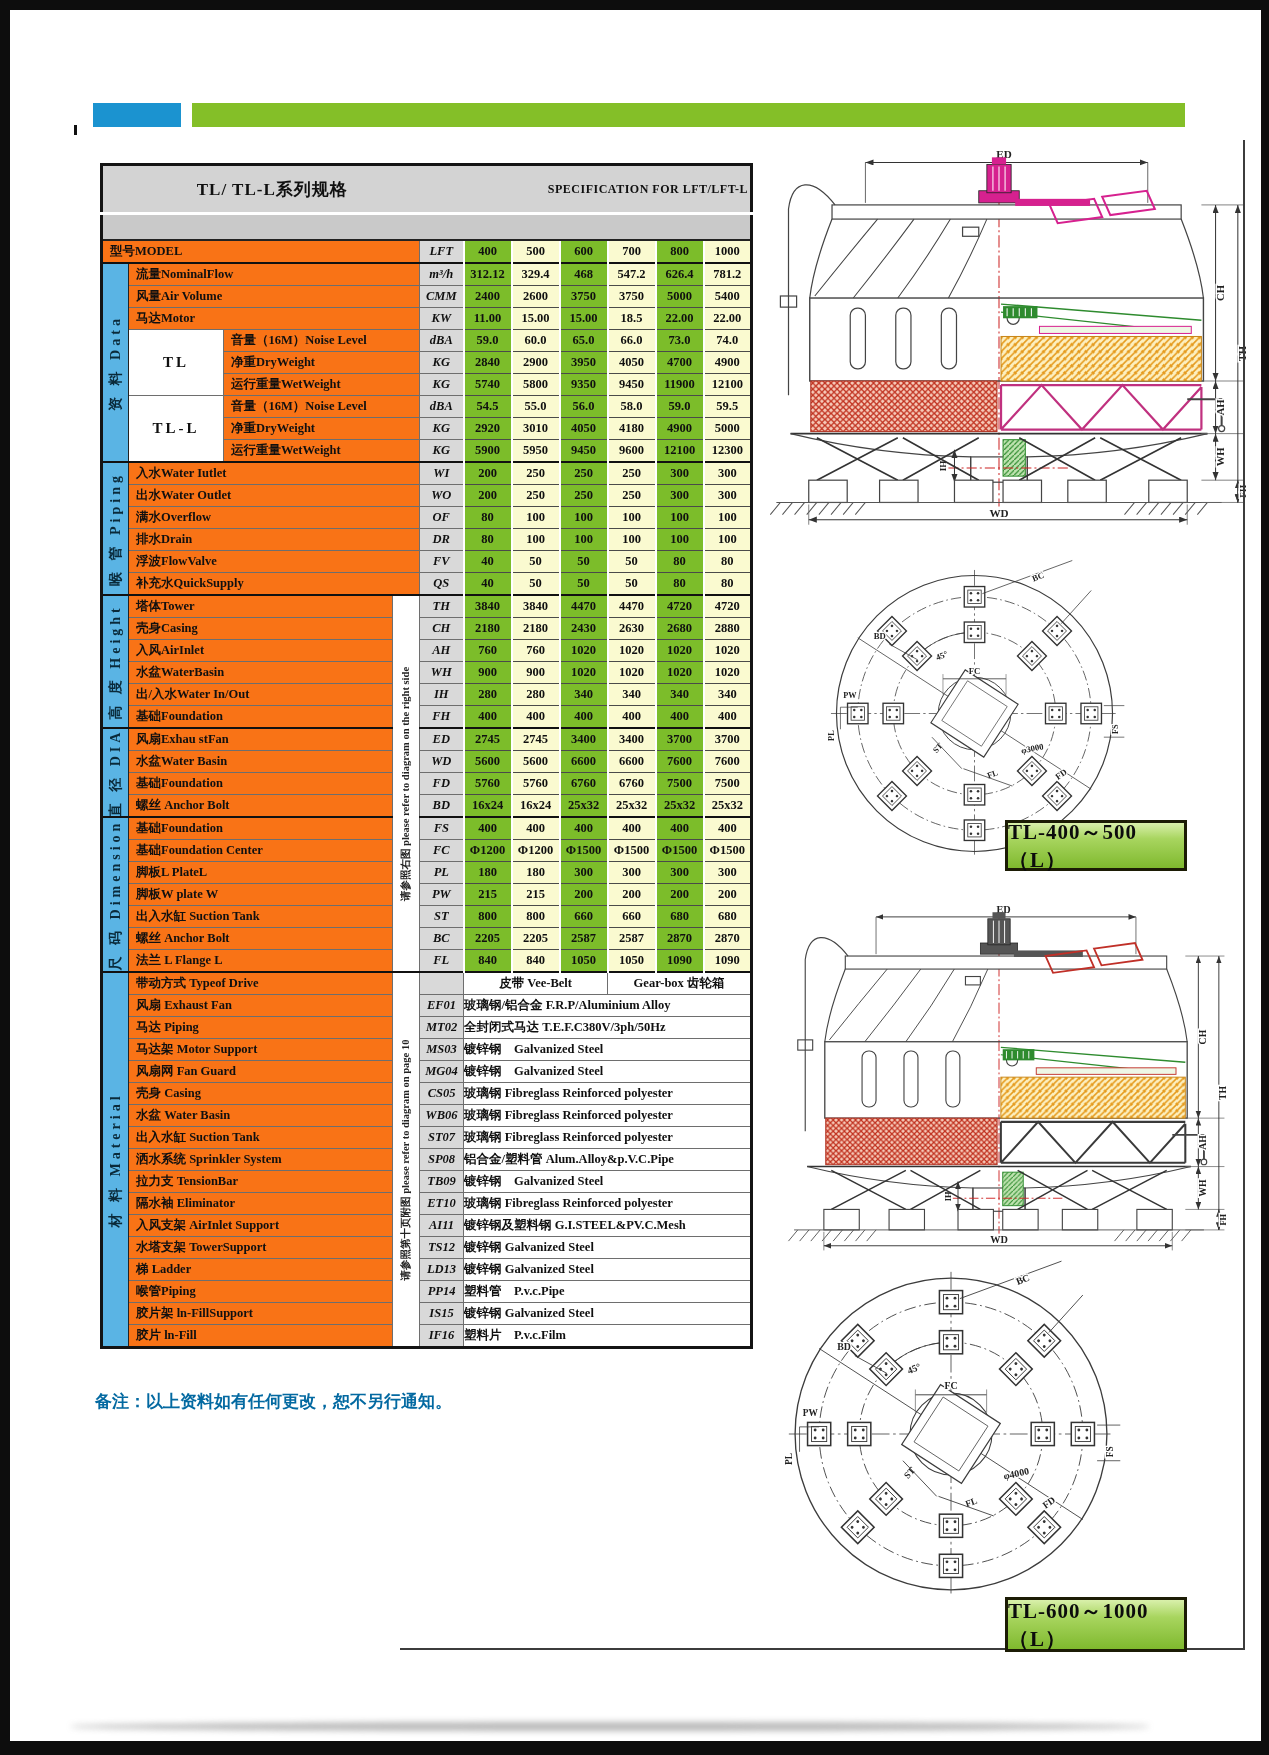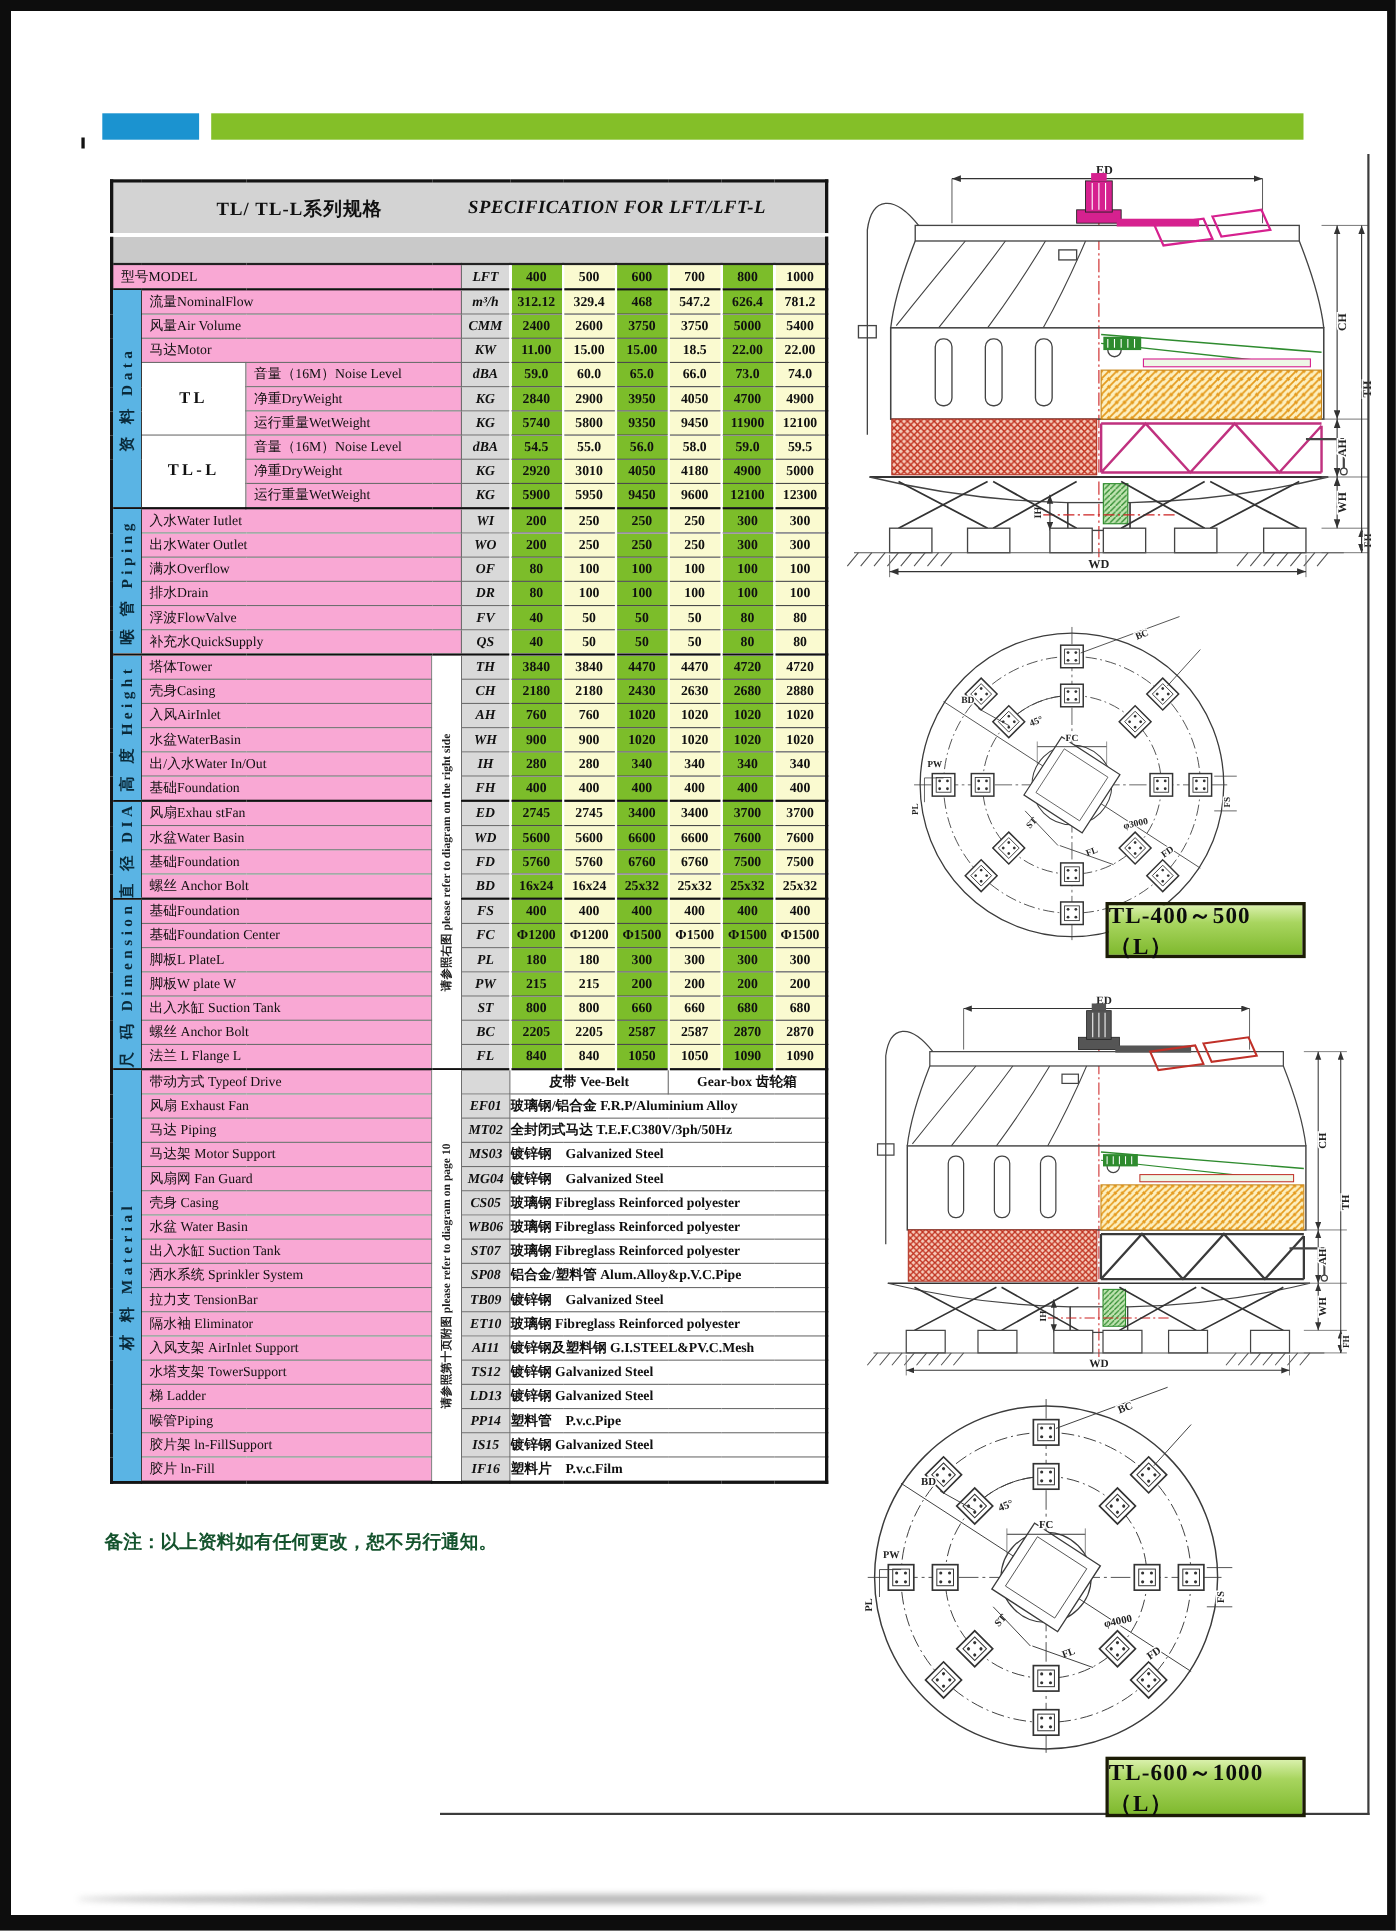--- a/index.html
+++ b/index.html
@@ -12,40 +12,40 @@
   .bar-green{left:192px;width:993px;background:var(--bargreen);}
   .tickmark{position:absolute;left:74px;top:125px;width:3px;height:10px;background:#111;}
 
   
   .spec-table{position:absolute;left:100px;top:163px;width:650px;border-collapse:collapse;
               table-layout:fixed;border:3px solid #141414;background:#fff;}
   .spec-table td{border:1px solid #6e6e6e;font-size:12.5px;color:#101010;text-align:center;
                  padding:0 2px;height:21px;white-space:nowrap;overflow:hidden;}
   tr.title-row td{background:#d3d3d3;height:46px;border:none;}
   td.titleL{font-size:17px;font-weight:bold;text-align:center;padding-left:24px;letter-spacing:1px;}
-  td.titleR{font-size:17px;font-weight:bold;text-align:left;padding-left:6px;letter-spacing:.5px;font-style:italic;}
+  td.titleR{font-size:12px;font-weight:bold;text-align:right;padding-left:6px;letter-spacing:.5px;}
   tr.band-row td{background:#c9c9c9;height:24px;border:none;border-top:3px solid #fff;border-bottom:2px solid #222;}
   td.side{background:var(--blue);padding:0;position:relative;border:1.6px solid #222;}
   .sideTxt{position:absolute;left:50%;top:50%;transform:translate(-50%,-50%) rotate(-90deg);
            white-space:nowrap;font-weight:bold;font-size:14px;letter-spacing:4px;color:#0a2a3a;}
   td.grp{font-weight:bold;font-size:15px;letter-spacing:3px;background:#fff;}
-  td.lbl{text-align:left;padding-left:7px;font-weight:400;background:#f9a8d4;}
+  td.lbl{text-align:left;padding-left:7px;font-weight:700;background:#f97316;}
   td.code{background:#d9d9d9;font-weight:bold;font-style:italic;}
   td.note{padding:0;position:relative;background:#fff;}
   .noteTxt{position:absolute;left:50%;top:50%;transform:translate(-50%,-50%) rotate(-90deg);
            white-space:nowrap;font-size:10.5px;font-weight:600;color:#222;}
   td.v{font-weight:bold;border-left:2.5px solid #fff;border-right:2.5px solid #fff;
        border-top:1.2px solid #4a4a4a;border-bottom:1.2px solid #4a4a4a;}
   td.g{background:var(--green);}
   td.c{background:var(--cream);}
   td.mat{text-align:left;padding-left:0;font-weight:600;background:#fff;}
   td.splitcell{font-weight:600;background:#fff;margin-left:44px;}
   tr.sec-top td{border-top:2.4px solid #111;}
 
-  .footer-note{position:absolute;left:95px;top:1390px;font-size:17px;font-weight:bold;color:#14532d;
+  .footer-note{position:absolute;left:95px;top:1390px;font-size:17px;font-weight:bold;color:#0369a1;
                font-family:"Liberation Sans","DejaVu Sans",sans-serif;text-align:center;}
 
   
   .diag{position:absolute;}
   .badge{position:absolute;width:176px;height:45px;z-index:5;border:3px solid #1c1c05;
          background:linear-gradient(180deg,#d9f0ab 0%,#a8d55f 35%,#7fb92e 100%);
          display:flex;align-items:center;justify-content:center;
          font-size:21px;font-weight:bold;color:#0c0c0c;letter-spacing:1px;}
   .inner-line-right{position:absolute;left:1243px;top:140px;width:2px;height:1510px;background:#3c3c3c;}
   .inner-line-bottom{position:absolute;left:400px;top:1648px;width:845px;height:2px;background:#3c3c3c;}

